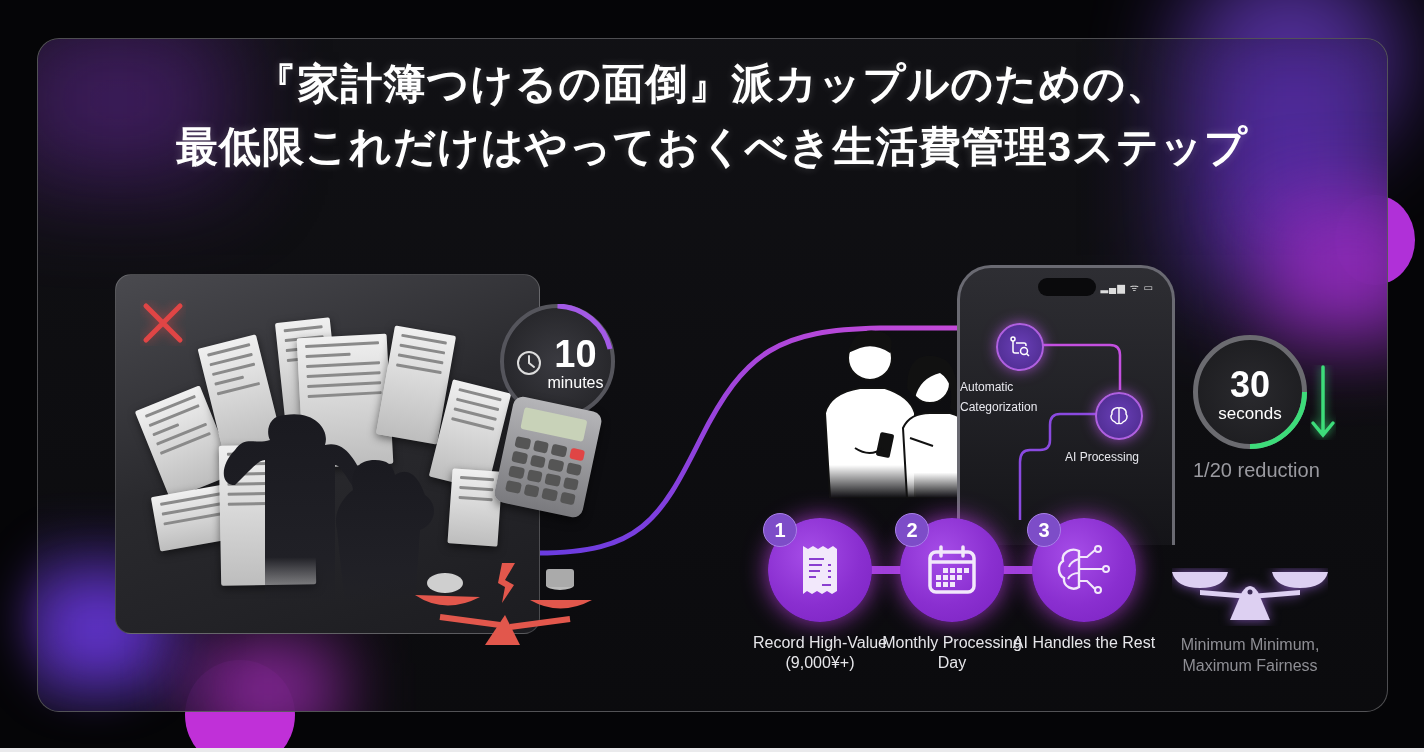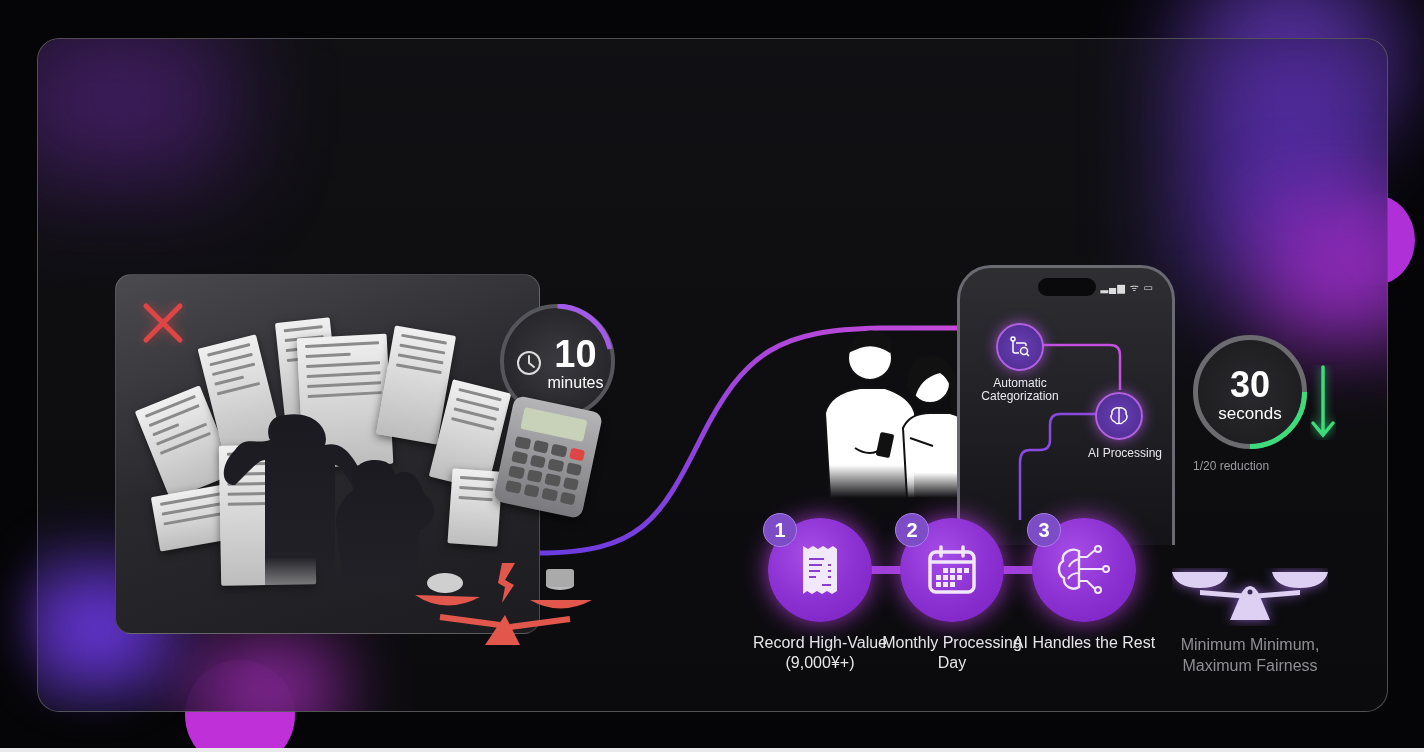--- a/index.html
+++ b/index.html
@@ -38,24 +38,24 @@
   
   .curve{position:absolute;left:0;top:0;width:1424px;height:752px;pointer-events:none}
   
   .couple{position:absolute;left:815px;top:318px;width:165px;height:180px}
   
   .phone{position:absolute;left:957px;top:265px;width:218px;height:280px;border-radius:34px 34px 0 0;
     background:linear-gradient(180deg,#2e2e33,#141418);border:3px solid #6a6a72;border-bottom:none;overflow:hidden}
   .phone .island{position:absolute;left:78px;top:10px;width:58px;height:18px;border-radius:10px;background:#0a0a0c}
   .phone .status{position:absolute;right:18px;top:12px;font-size:10px;color:#ddd;letter-spacing:1px}
   .node{position:absolute;border-radius:50%;background:radial-gradient(circle,#6a3fb8,#4a2a8a);border:2px solid #b060e0;box-shadow:0 0 14px rgba(190,90,240,.7);display:flex;align-items:center;justify-content:center}
-  .node-label{position:absolute;text-align:center;font-size:12px;line-height:13px;color:#e8e8ee;width:120px}
+  .node-label{position:absolute;text-align:left;font-size:12px;line-height:20px;color:#e8e8ee;width:120px}
   
   .timer-30{left:1193px;top:335px;width:114px;height:114px;background:radial-gradient(circle,#2a2a2e,#1a1a1d);border:5px solid #6b6b70}
-  .reduction{position:absolute;left:1193px;top:459px;font-size:12px;color:#9a9aa0}
+  .reduction{position:absolute;left:1193px;top:459px;font-size:20px;color:#9a9aa0}
   
   .step{position:absolute;width:104px;height:104px;border-radius:50%;
     background:radial-gradient(circle at 40% 35%,#a64de8,#8a2fd0 55%,#7a22c0);box-shadow:0 0 24px rgba(200,70,240,.75);display:flex;align-items:center;justify-content:center}
   .step-num{position:absolute;width:34px;height:34px;border-radius:50%;background:#7d4dc8;border:1.5px solid #a880e8;font-weight:700;font-size:20px;display:flex;align-items:center;justify-content:center;color:#fff}
   .step-label{position:absolute;text-align:center;font-size:16px;line-height:20px;color:#e6e6ea;width:150px}
   .connector{position:absolute;height:8px;background:#9a40d8;top:566px}
   .fair-label{position:absolute;left:1160px;top:634px;width:180px;text-align:center;font-size:16px;line-height:21px;color:#8e8e94}
   .bottom-strip{position:absolute;left:0;top:748px;width:100%;height:4px;background:#eaeaec}
 </style>
 </head>
@@ -68,20 +68,22 @@
 
 <div class="card">
   <div class="card-glow-l"></div>
   <div class="card-glow-r"></div>
   <div class="card-glow-r2"></div>
   <div class="card-glow-bl"></div>
   <div class="card-glow-b"></div>
 </div>
 
 <h1 class="title">
+  <div>『家計簿つけるの面倒』派カップルのための、</div>
+  <div>最低限これだけはやっておくべき生活費管理3ステップ</div>
 </h1>
 
 <svg class="curve" viewBox="0 0 1424 752">
   <defs>
     <linearGradient id="cg" x1="0" y1="1" x2="1" y2="0">
       <stop offset="0" stop-color="#6a3ce0"></stop>
       <stop offset="1" stop-color="#c44ad8"></stop>
     </linearGradient>
   </defs>
   <path d="M538 553 C640 553 660 520 700 440 C745 350 780 330 880 328 L965 328" fill="none" stroke="url(#cg)" stroke-width="5"></path>

